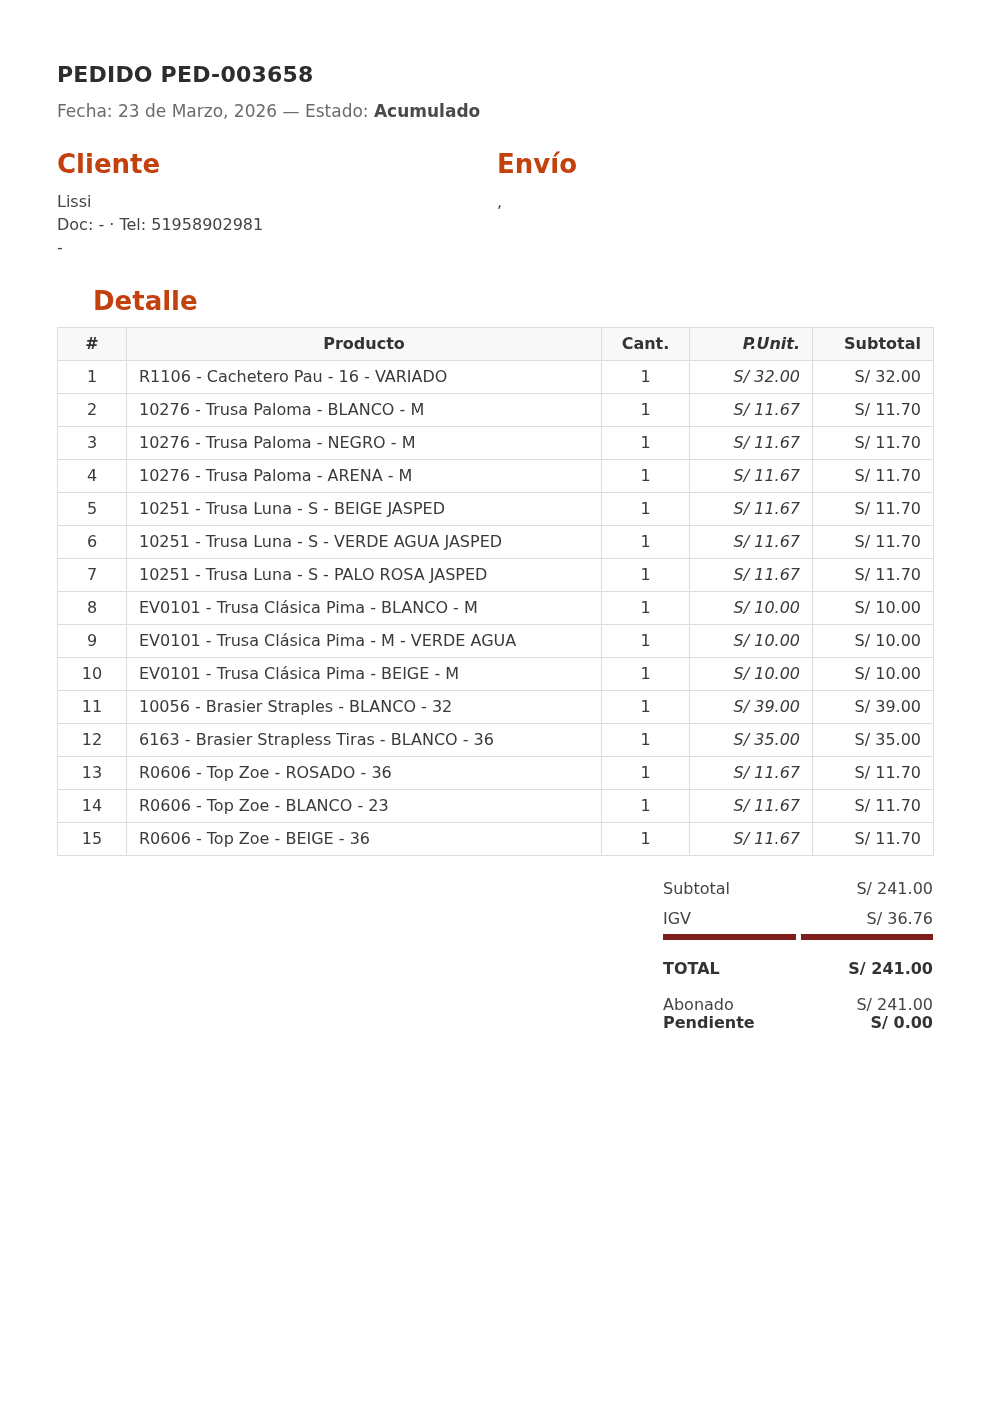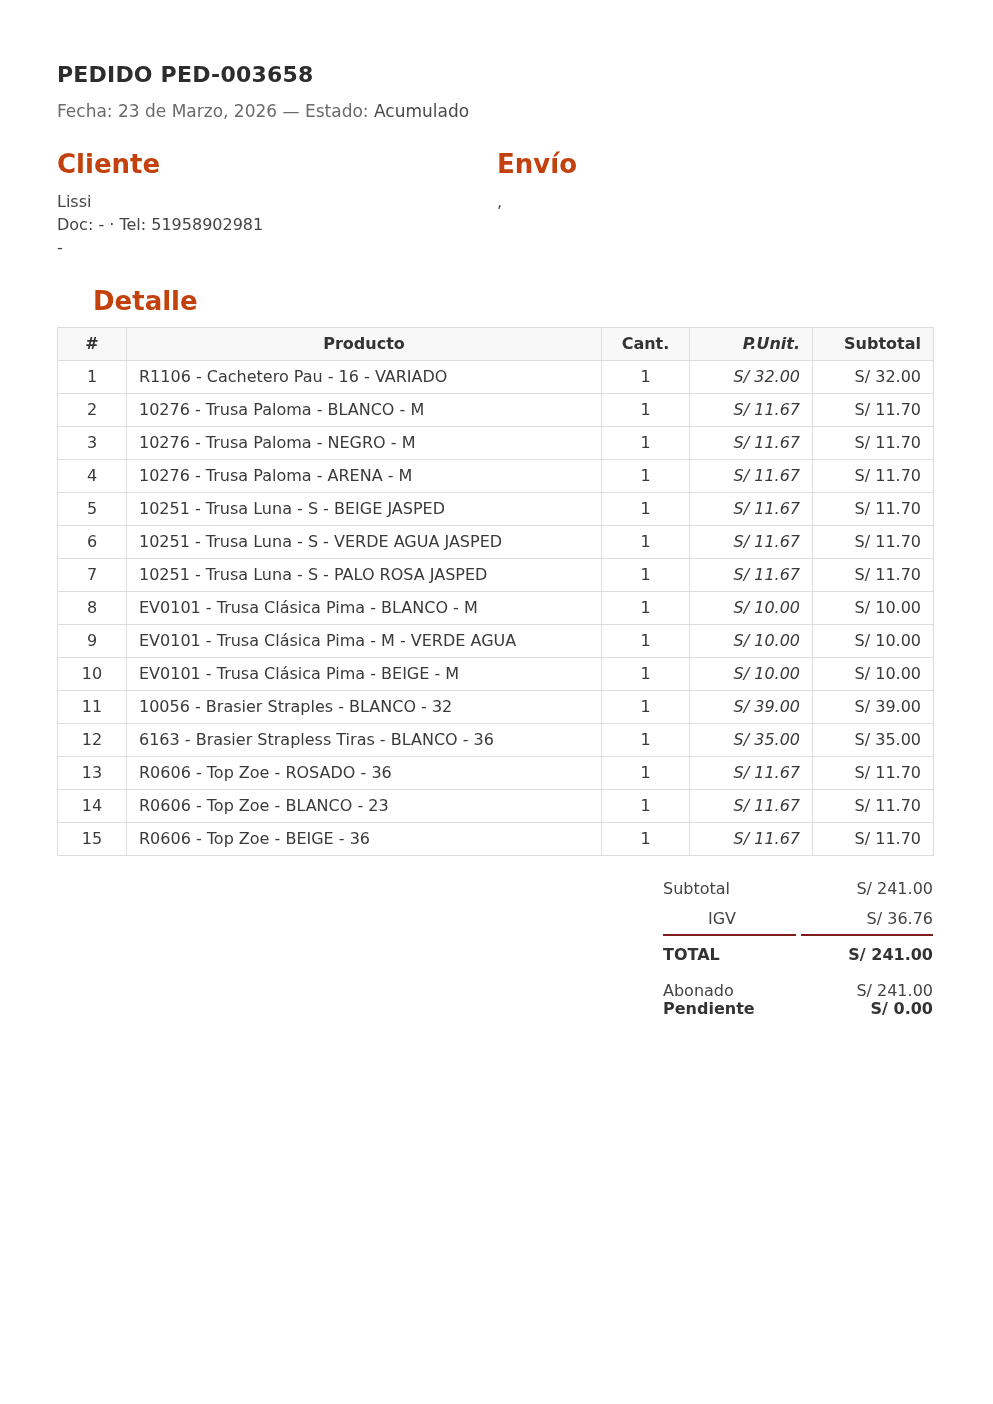--- a/index.html
+++ b/index.html
@@ -20,21 +20,21 @@
     color: #2d2d2d;
     letter-spacing: 0.2px;
     margin-bottom: 14px;
   }
   .meta-line {
     font-size: 17px;
     color: #6b6b6b;
     margin-bottom: 28px;
   }
   .meta-line .estado-value {
-    font-weight: normal;
+    font-weight: bold;
     color: #4a4a4a;
   }
   .info-columns {
     display: flex;
     margin-bottom: 27px;
   }
   .info-col-left  { width: 440px; }
   .info-col-right { flex: 1; }
   h3.section-heading {
     font-size: 26px;
@@ -81,30 +81,30 @@
     color: #444444;
   }
   .sum-row {
     display: flex;
     gap: 5px;
     line-height: 17px;
     margin-bottom: 13px;
   }
   .sum-row .sum-label { flex: 1; text-align: left; }
   .sum-row .sum-value { flex: 1; text-align: right; }
-  .sum-row.igv { margin-bottom: 7px; margin-left: 45px; }
+  .sum-row.igv { margin-bottom: 7px; }
   .sum-row.total {
     font-weight: bold;
     color: #333333;
     margin-bottom: 14px;
   }
   .sum-row.total .sum-label,
   .sum-row.total .sum-value {
-    border-top: 2px solid #7f1d1d;
-    padding-top: 10px;
+    border-top: 6px solid #7f1d1d;
+    padding-top: 20px;
   }
   .sum-row.abonado { margin-top: 19px; margin-bottom: 1px; }
   .sum-row.pendiente { font-weight: bold; color: #333333; gap: 11px; }
 </style>
 </head>
 <body>
 
 <div class="page">
 
   <h1 class="title">PEDIDO PED-003658</h1>

